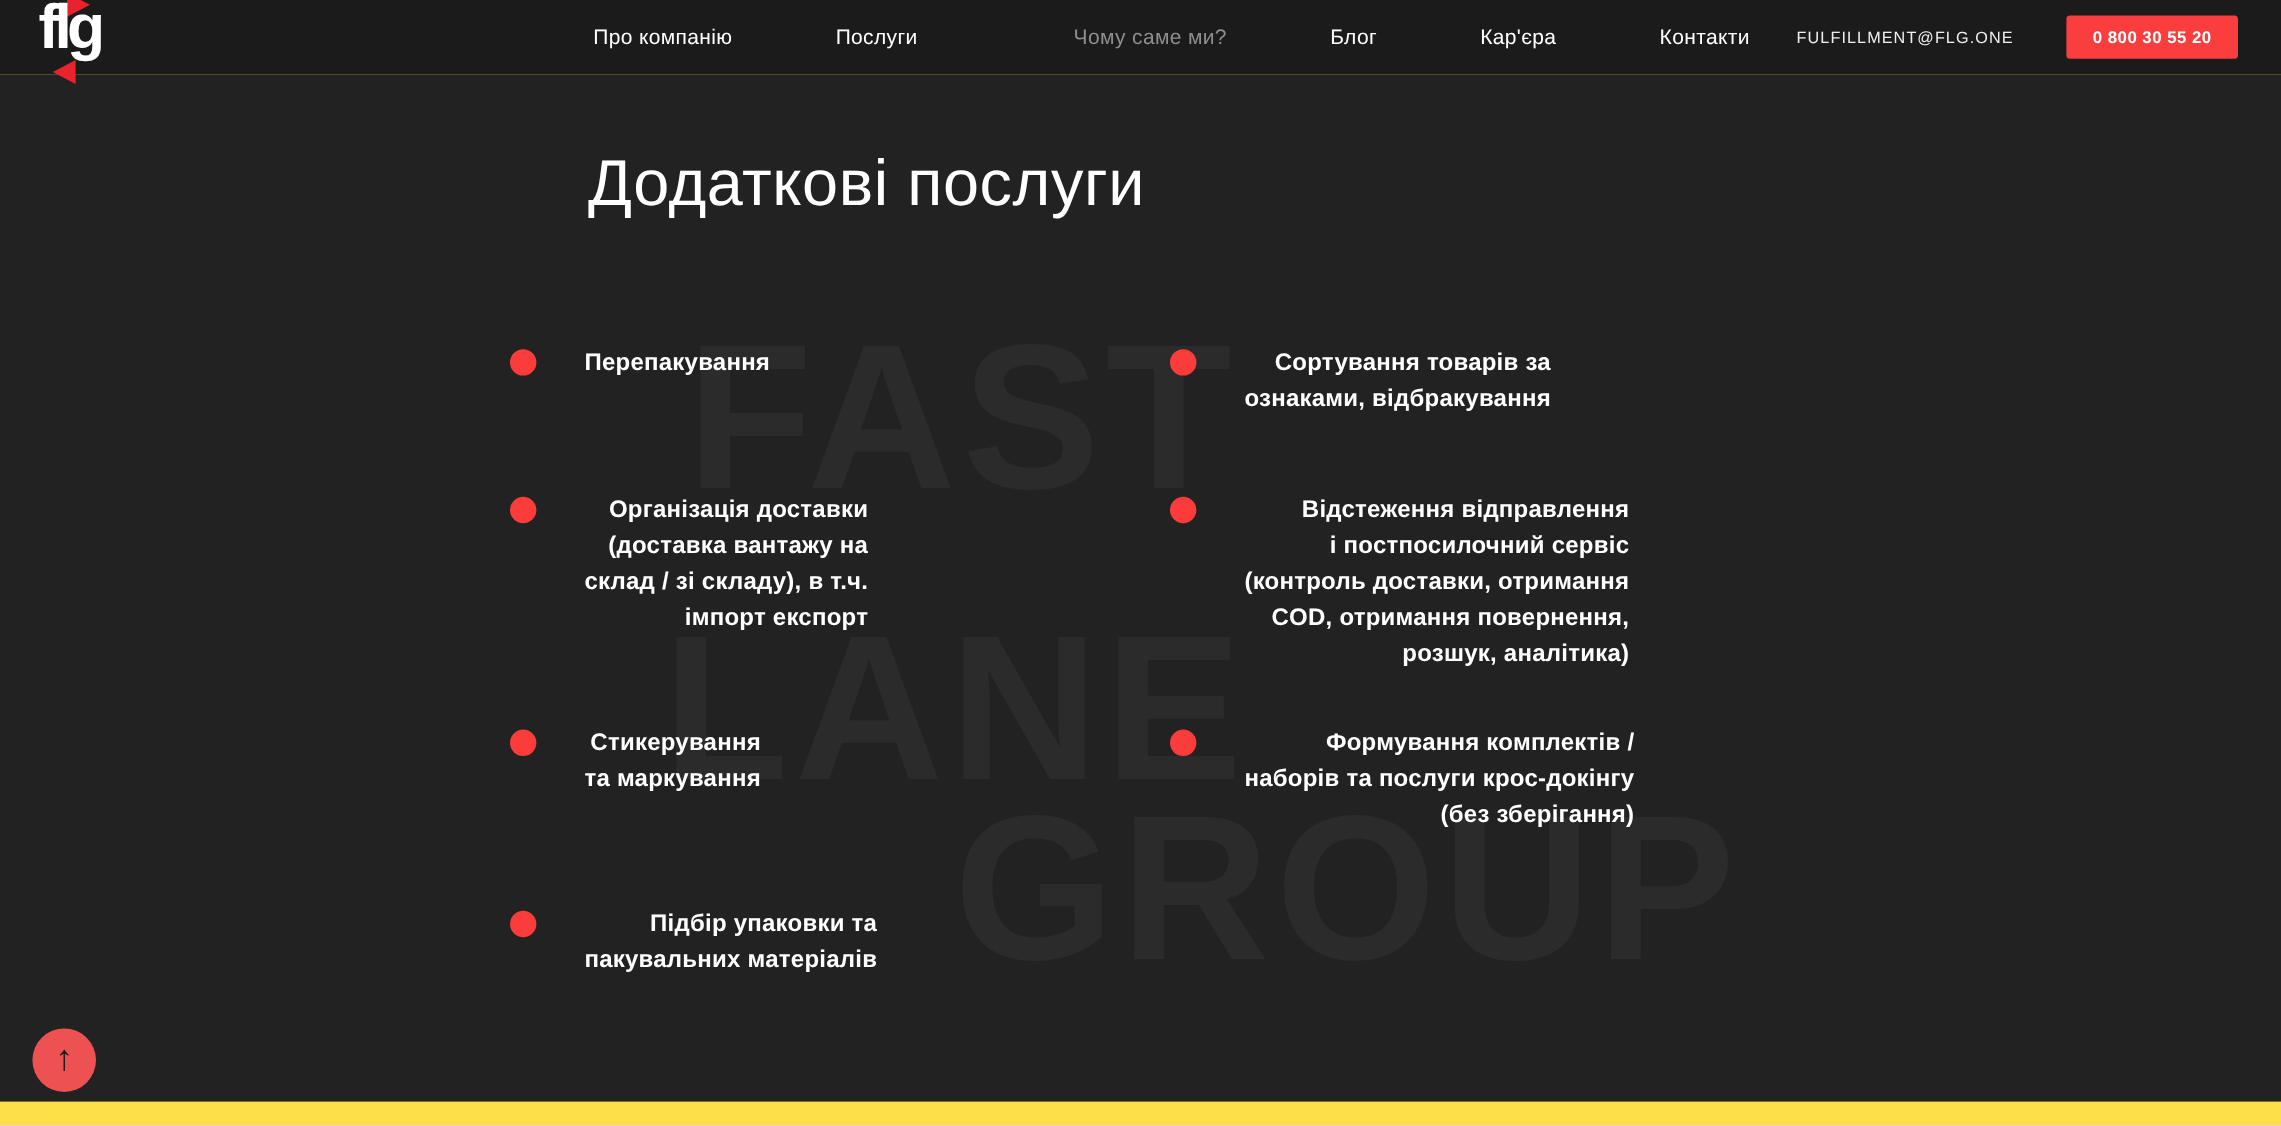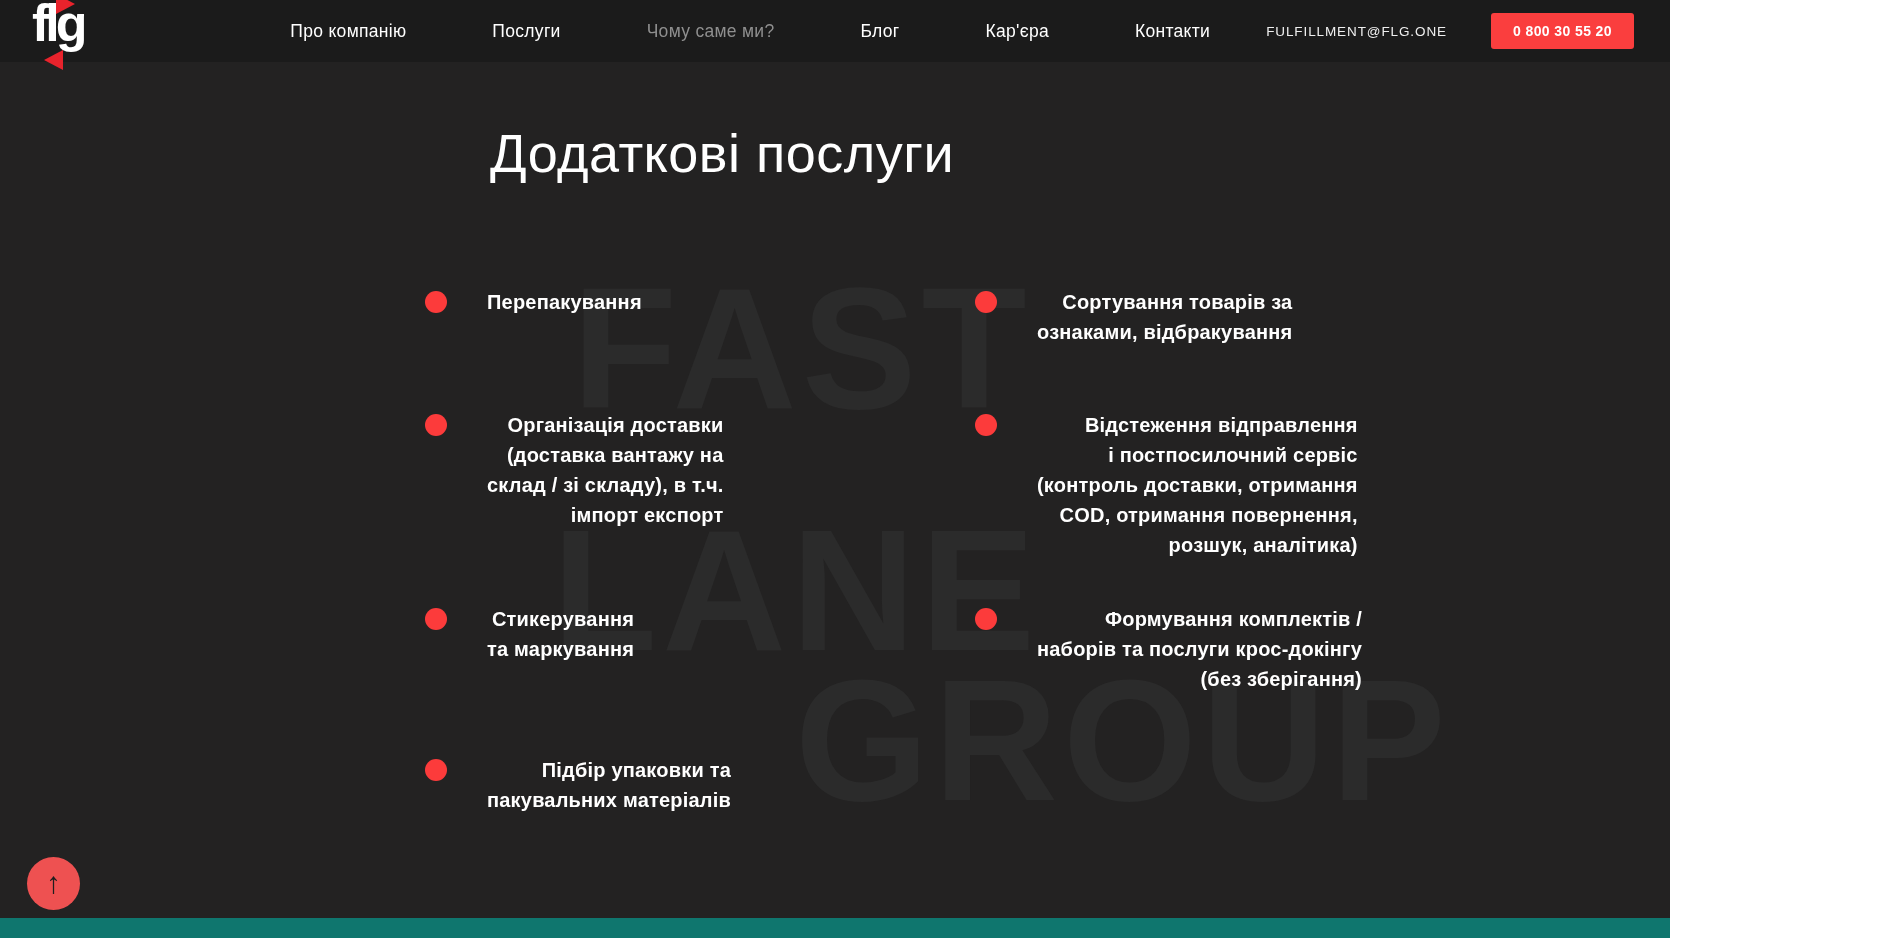--- a/index.html
+++ b/index.html
@@ -1,19 +1,19 @@
 <!DOCTYPE html>
 <html><head>
 <meta charset="utf-8">
 <style>
   * { margin:0; padding:0; box-sizing:border-box; }
   html,body { background:#fff; }
   .page {
-    position:relative; width:1670px; height:938px; overflow:hidden;
-    background:#0f766e; font-family:"Liberation Sans", sans-serif;
+    position:relative; width:1901px; height:938px; overflow:hidden;
+    background:#fde047; font-family:"Liberation Sans", sans-serif;
   }
 
   
   header {
     position:relative; z-index:5; height:62px; background:#1b1b1b;
     display:flex; align-items:center; padding:0 36px 0 28px;
   }
   .logo { position:relative; width:74px; height:62px; display:block; cursor:pointer; }
   .logo-text {
     position:absolute; left:4px; top:-8px; color:#ffffff;
@@ -28,23 +28,23 @@
   .tri-bottom {
     left:16px; top:50px;
     border-top:10px solid transparent; border-bottom:10px solid transparent;
     border-right:19px solid #e8232c;
   }
   nav { margin-left:auto; display:flex; align-items:flex-end; gap:86px; }
   nav a {
     color:#ffffff; font-size:17.5px; letter-spacing:0.3px; text-decoration:none;
     cursor:pointer; white-space:nowrap;
   }
-  nav a.active { color:#8f8f8f; }
+  nav a.active { color:#8f8f8f;margin-left:44px; }
   .email {
-    margin-left:56px; color:#efefef; font-size:13.5px; letter-spacing:0.9px;
+    margin-left:39px; color:#efefef; font-size:13.5px; letter-spacing:0.9px;
     font-weight:500; text-decoration:none; cursor:pointer; white-space:nowrap;
   }
   .phone-btn {
     margin-left:44px; background:#fa3e3e; color:#ffffff; border:none;
     font-family:inherit; font-size:14px; font-weight:bold; letter-spacing:0.4px;
     padding:10px 22px; border-radius:3px; cursor:pointer; white-space:nowrap;
   }
 
   
   .dark {

